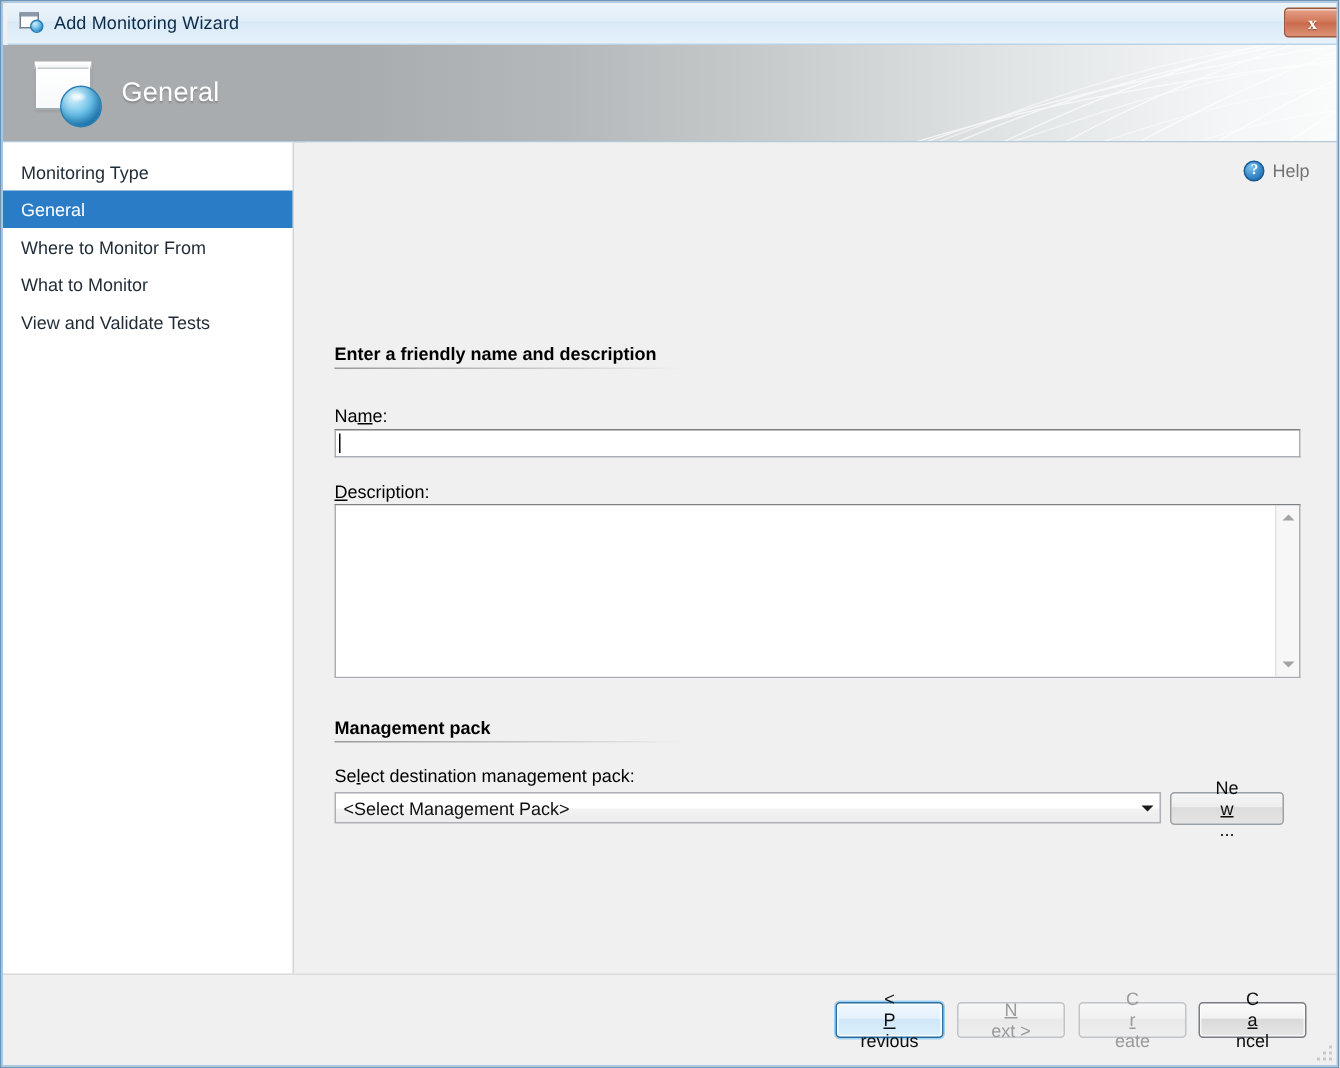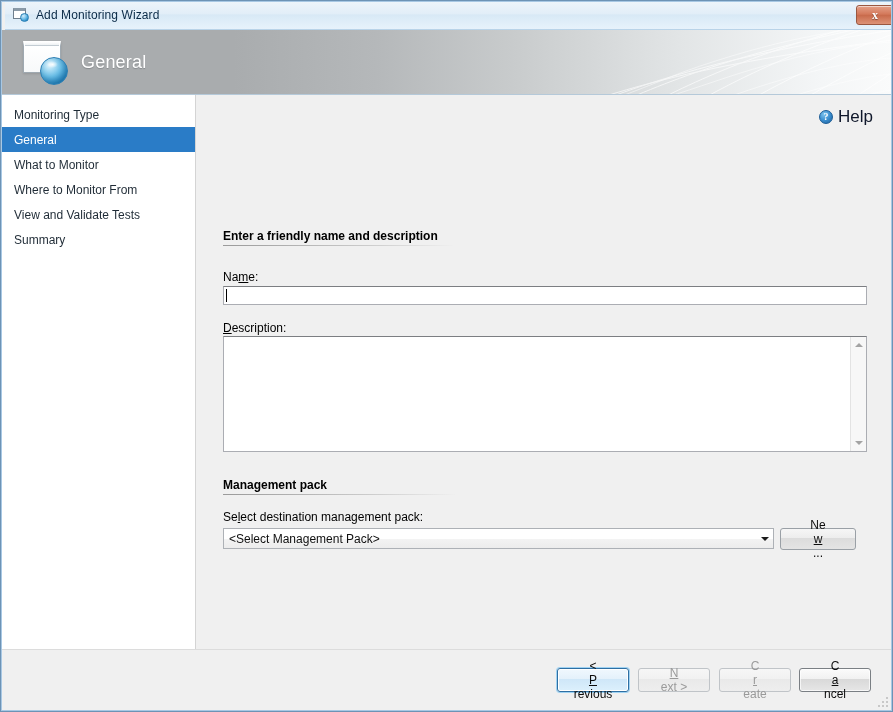--- a/index.html
+++ b/index.html
@@ -245,22 +245,22 @@
     background: radial-gradient(circle at 35% 28%, #7fc4ee 0%, #3b8fd0 50%, #1e5f9b 100%);
     border: 1px solid #1a5c96;
     color: #ffffff;
     font-size: 10px;
     font-weight: bold;
     line-height: 12px;
     text-align: center;
     font-family: "Liberation Serif", serif;
   }
   #help-label {
-    font-size: 17px;
-    color: #0f172a;
+    font-size: 12px;
+    color: #737373;
   }
 
   .section-head {
     position: absolute;
     font-size: 12px;
     font-weight: bold;
     color: #000000;
     padding-bottom: 3px;
     box-sizing: border-box;
   }
@@ -526,30 +526,27 @@
   <div id="banner-divider"></div>
 
   <div id="sidebar">
     <div class="nav-item">
       <span>Monitoring Type</span>
     </div>
     <div class="nav-item active">
       <span>General</span>
     </div>
     <div class="nav-item">
+      <span>Where to Monitor From</span>
+    </div>
+    <div class="nav-item">
       <span>What to Monitor</span>
-    </div>
-    <div class="nav-item">
-      <span>Where to Monitor From</span>
     </div>
     <div class="nav-item">
       <span>View and Validate Tests</span>
-    </div>
-    <div class="nav-item">
-      <span>Summary</span>
     </div>
   </div>
 
   <div id="content">
 
     <div id="help-link">
       <span class="help-icon">?</span>
       <span id="help-label">Help</span>
     </div>
 

